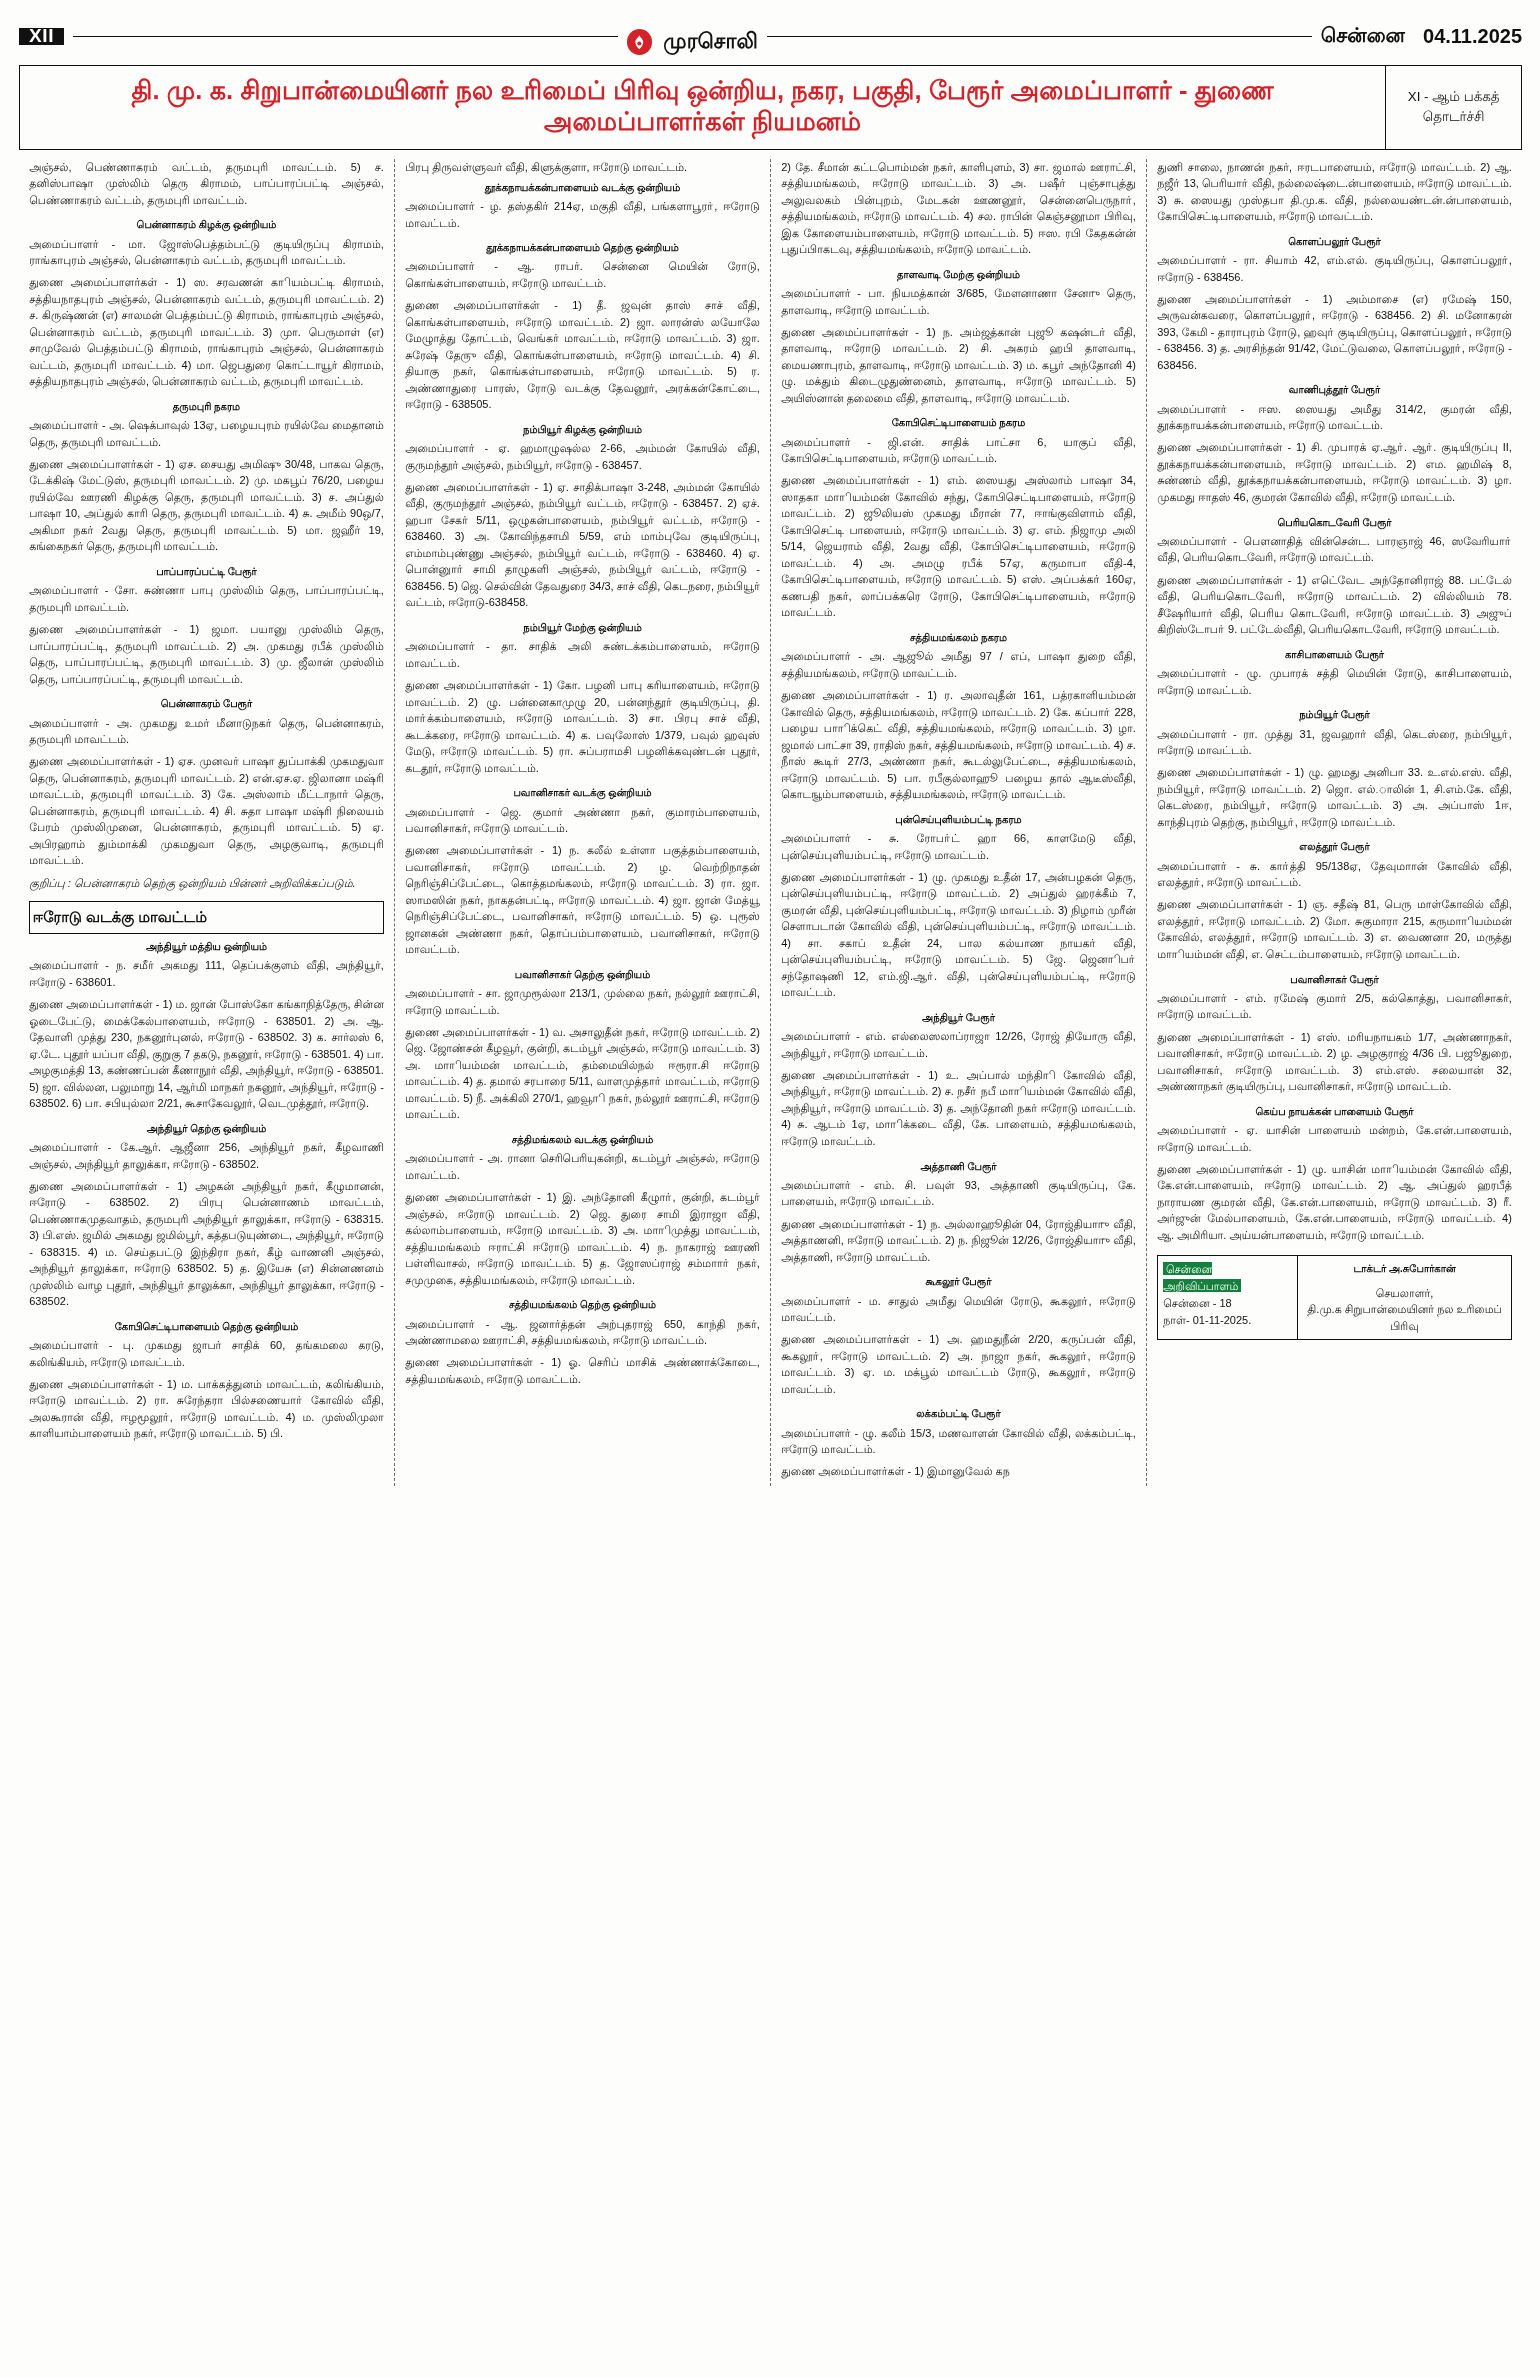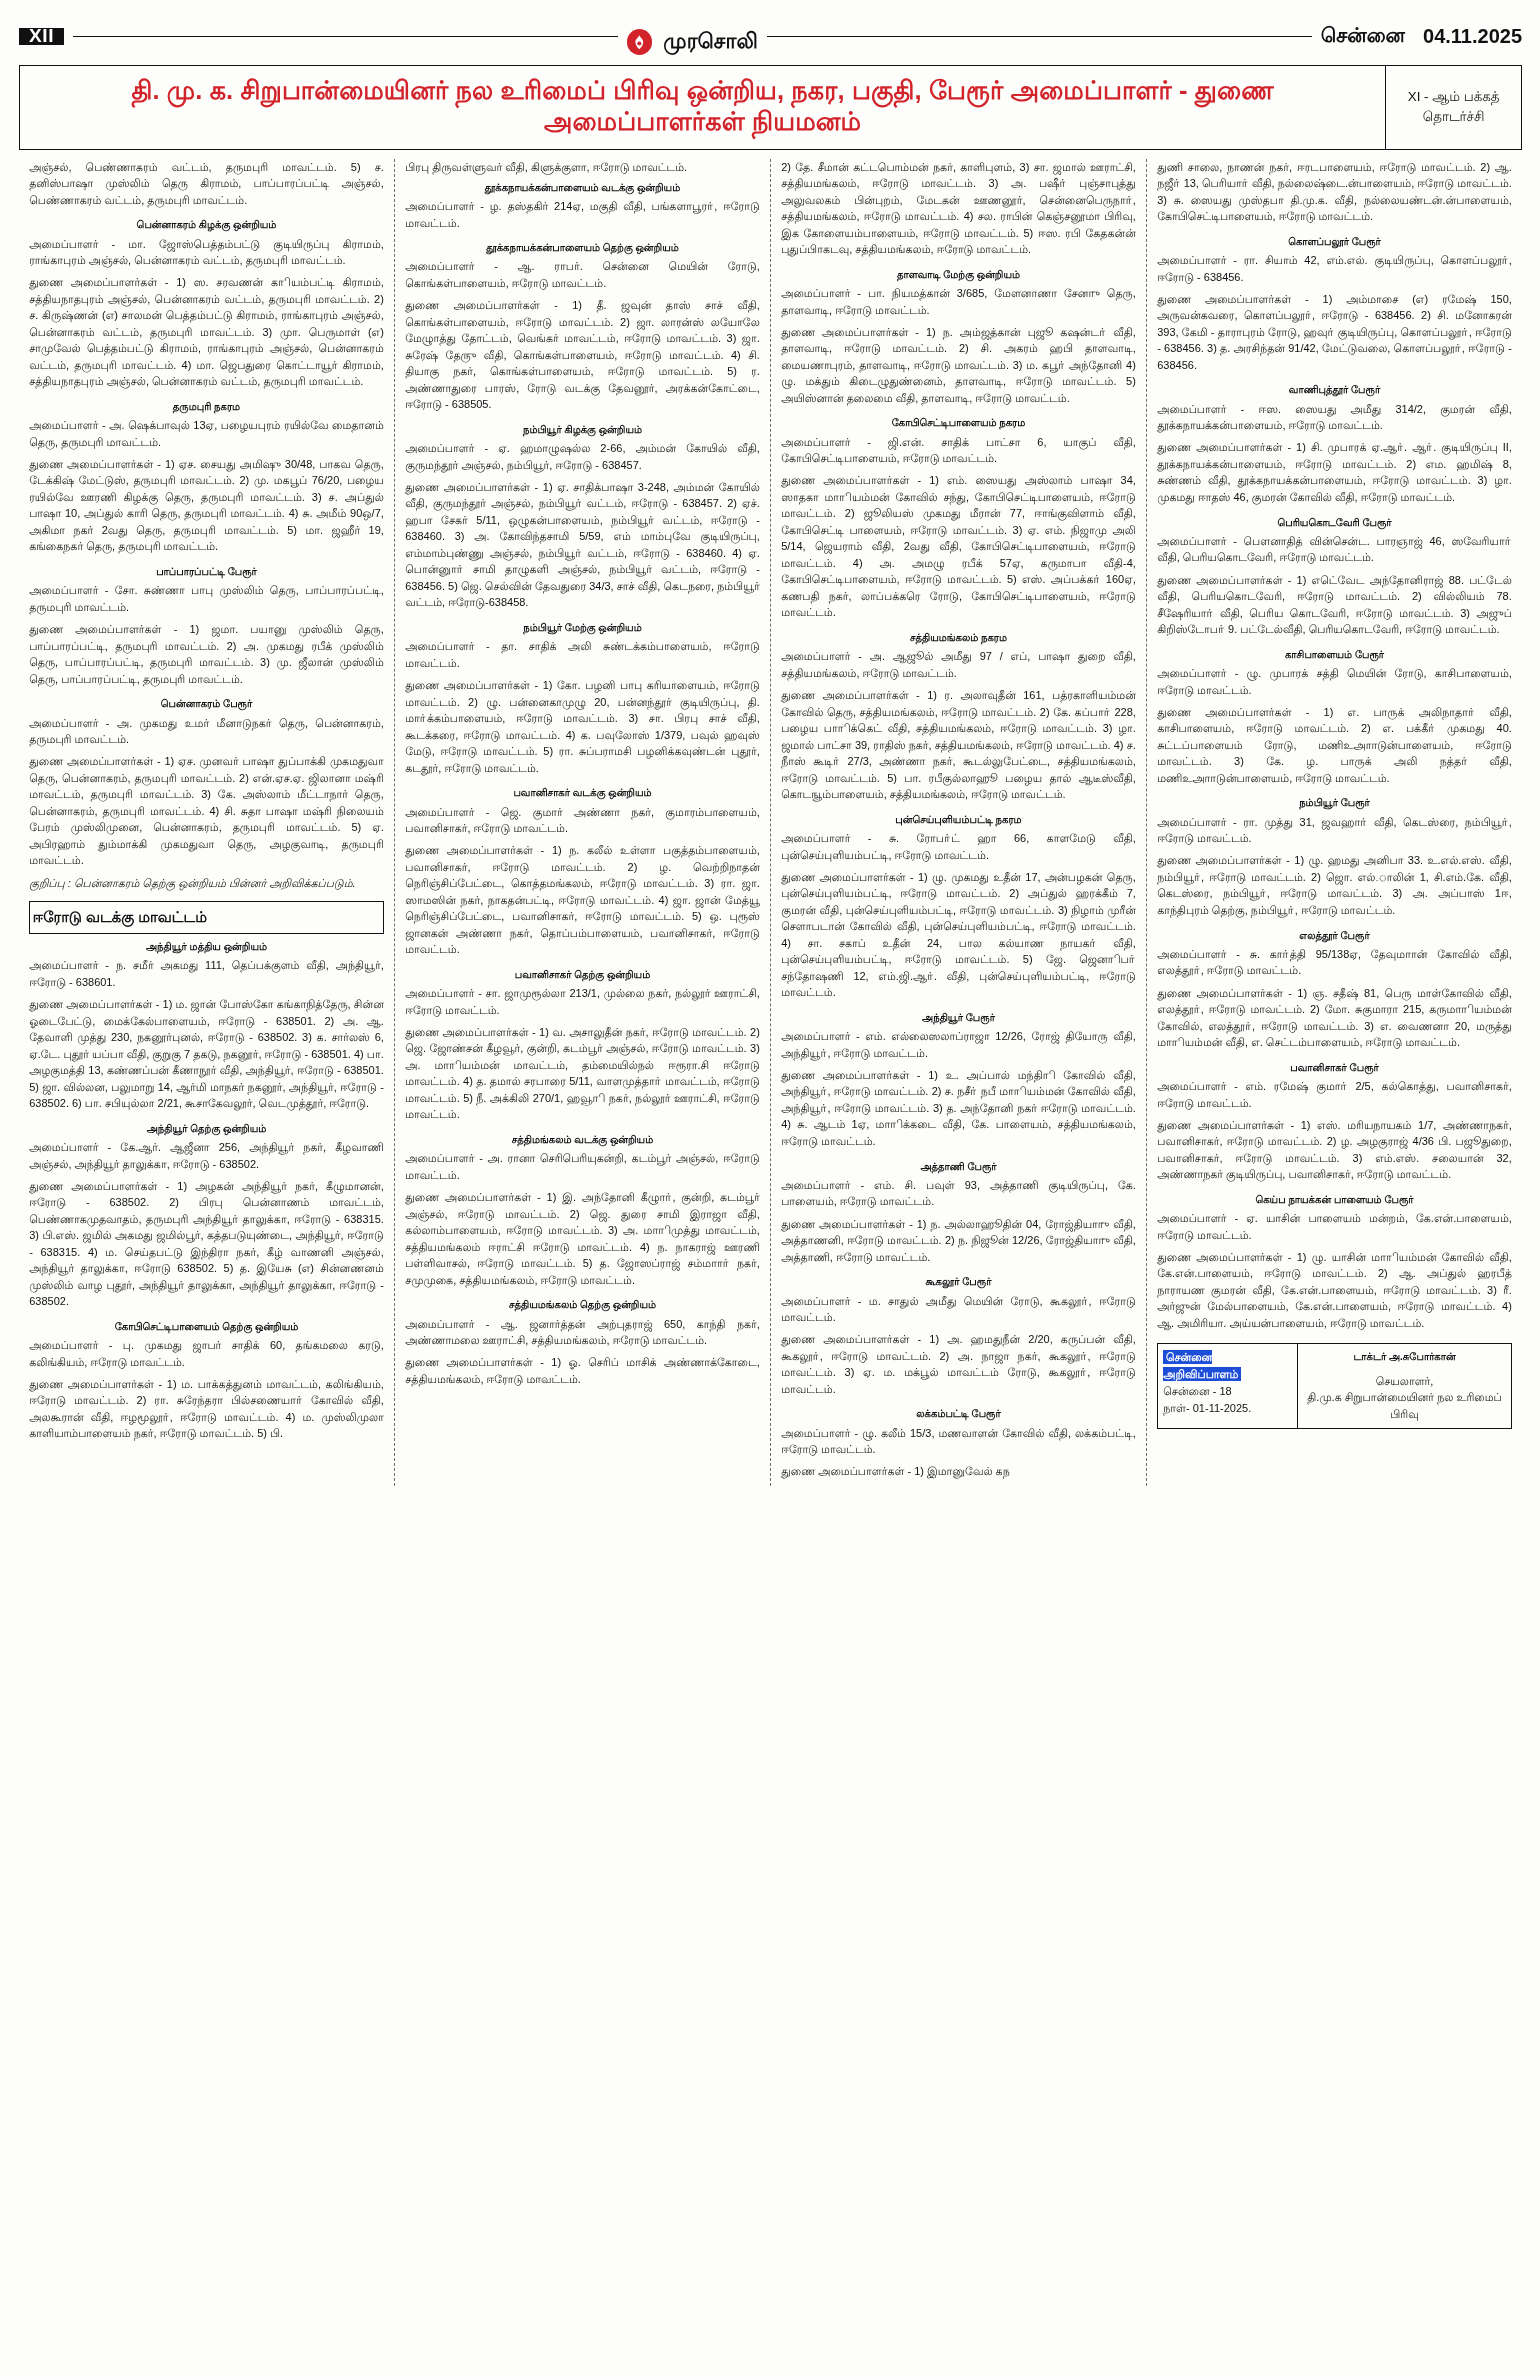--- a/index.html
+++ b/index.html
@@ -115,21 +115,21 @@
     border:1.3px solid #111;
     margin-top:11.5px;
   }
   .sig-left {
     width:44%;
     border-right:1.3px solid #111;
     padding:5.1px 5.1px;
     font-size:11px;
     line-height:1.55;
   }
-  .sig-left .city { background:#1d4ed8; color:#fff; display:inline; padding:0.6px 2.6px; font-weight:bold; }
+  .sig-left .city { background:#15803d; color:#fff; display:inline; padding:0.6px 2.6px; font-weight:normal; }
   .sig-right {
     flex:1 1 auto;
     padding:5.1px 5.1px;
     text-align:center;
     font-size:11px;
     line-height:1.5;
   }
   .sig-right .nm { font-weight:bold; font-size:10px; display:block; margin-bottom:9px; }
 </style>
 </head>
@@ -251,21 +251,20 @@
       <p>அமைப்பாளர் - ரா. சியாம் 42, எம்.எல். குடியிருப்பு, கொளப்பலூா், ஈரோடு - 638456.</p>
       <p>துணை அமைப்பாளர்கள் - 1) அம்மாசை (எ) ரமேஷ் 150, அருவன்கவரை, கொளப்பலூா், ஈரோடு - 638456. 2) சி. மனோகரன் 393, கேமி - தாராபுரம் ரோடு, ஹவுா் குடியிருப்பு, கொளப்பலூா், ஈரோடு - 638456. 3) த. அரசிந்தன் 91/42, மேட்டுவலை, கொளப்பலூா், ஈரோடு - 638456.</p>
       <div class="sec-head">வாணிபுத்தூர் பேரூர்</div>
       <p>அமைப்பாளர் - ஈஸ. ஸையது அமீது 314/2, குமரன் வீதி, தூக்கநாயக்கன்பாளையம், ஈரோடு மாவட்டம்.</p>
       <p>துணை அமைப்பாளர்கள் - 1) சி. முபாரக் ஏ.ஆா். ஆா். குடியிருப்பு II, தூக்கநாயக்கன்பாளையம், ஈரோடு மாவட்டம். 2) எம. ஹமிஷ் 8, சுண்ணம் வீதி, தூக்கநாயக்கன்பாளையம், ஈரோடு மாவட்டம். 3) ழா. முகமது ஈாதஸ் 46, குமரன் கோவில் வீதி, ஈரோடு மாவட்டம்.</p>
       <div class="sec-head">பெரியகொடவேரி பேரூர்</div>
       <p>அமைப்பாளர் - பௌனாதித் வின்சென்ட. பாரஞாஜ் 46, ஸவேரியாா் வீதி, பெரியகொடவேரி, ஈரோடு மாவட்டம்.</p>
       <p>துணை அமைப்பாளர்கள் - 1) எடெ்வேட அந்தோனிராஜ் 88. பட்டேல் வீதி, பெரியகொடவேரி, ஈரோடு மாவட்டம். 2) வில்லியம் 78. சீஷேரியாா் வீதி, பெரிய கொடவேரி, ஈரோடு மாவட்டம். 3) அஜுப் கிறிஸ்டோபா் 9. பட்டேல்வீதி, பெரியகொடவேரி, ஈரோடு மாவட்டம்.</p>
       <div class="sec-head">காசிபாளையம் பேரூர்</div>
       <p>அமைப்பாளர் - ழு. முபாரக் சத்தி மெயின் ரோடு, காசிபாளையம், ஈரோடு மாவட்டம்.</p>
-      <p>துணை அமைப்பாளர்கள் - 1) எ. பாருக் அலிநாதாா் வீதி, காசிபாளையம், ஈரோடு மாவட்டம். 2) எ. பக்கீா் முகமது 40. சுட்டப்பாளையம் ரோடு, மணிஉஅாாடுன்பாளையம், ஈரோடு மாவட்டம். 3) கே. ழ. பாருக் அலி நத்தர் வீதி, மணிஉஅாாடுன்பாளையம், ஈரோடு மாவட்டம்.</p>
       <div class="sec-head">நம்பியூர் பேரூர்</div>
       <p>அமைப்பாளர் - ரா. முத்து 31, ஜவஹாா் வீதி, கெடஸ்ரை, நம்பியூா், ஈரோடு மாவட்டம்.</p>
       <p>துணை அமைப்பாளர்கள் - 1) ழு. ஹமது அனிபா 33. உ.எல்.எஸ். வீதி, நம்பியூா், ஈரோடு மாவட்டம். 2) ஜொ. எல்.ாலின் 1, சி.எம்.கே. வீதி, கெடஸ்ரை, நம்பியூா், ஈரோடு மாவட்டம். 3) அ. அப்பாஸ் 1ஈ, காந்திபுரம் தெற்கு, நம்பியூா், ஈரோடு மாவட்டம்.</p>
       <div class="sec-head">எலத்தூர் பேரூர்</div>
       <p>அமைப்பாளர் - சு. காா்த்தி 95/138ஏ, தேவுமாான் கோவில் வீதி, எலத்தூா், ஈரோடு மாவட்டம்.</p>
       <p>துணை அமைப்பாளர்கள் - 1) ஞ. சதீஷ் 81, பெரு மாள்கோவில் வீதி, எலத்தூா், ஈரோடு மாவட்டம். 2) மோ. சுகுமாரா 215, கருமாாியம்மன் கோவில், எலத்தூா், ஈரோடு மாவட்டம். 3) எ. வைணனா 20, மருத்து மாாியம்மன் வீதி, எ. செட்டம்பாளையம், ஈரோடு மாவட்டம்.</p>
       <div class="sec-head">பவானிசாகர் பேரூர்</div>
       <p>அமைப்பாளர் - எம். ரமேஷ் குமாா் 2/5, கல்கொத்து, பவானிசாகர், ஈரோடு மாவட்டம்.</p>
       <p>துணை அமைப்பாளர்கள் - 1) எஸ். மரியநாயகம் 1/7, அண்ணாநகர், பவானிசாகர், ஈரோடு மாவட்டம். 2) ழ. அழகுராஜ் 4/36 பி. பஜூதுறை, பவானிசாகர், ஈரோடு மாவட்டம். 3) எம்.எஸ். சலையான் 32, அண்ணாநகர் குடியிருப்பு, பவானிசாகர், ஈரோடு மாவட்டம்.</p>
       <div class="sec-head">கெய்ப நாயக்கன் பாளையம் பேரூர்</div>

